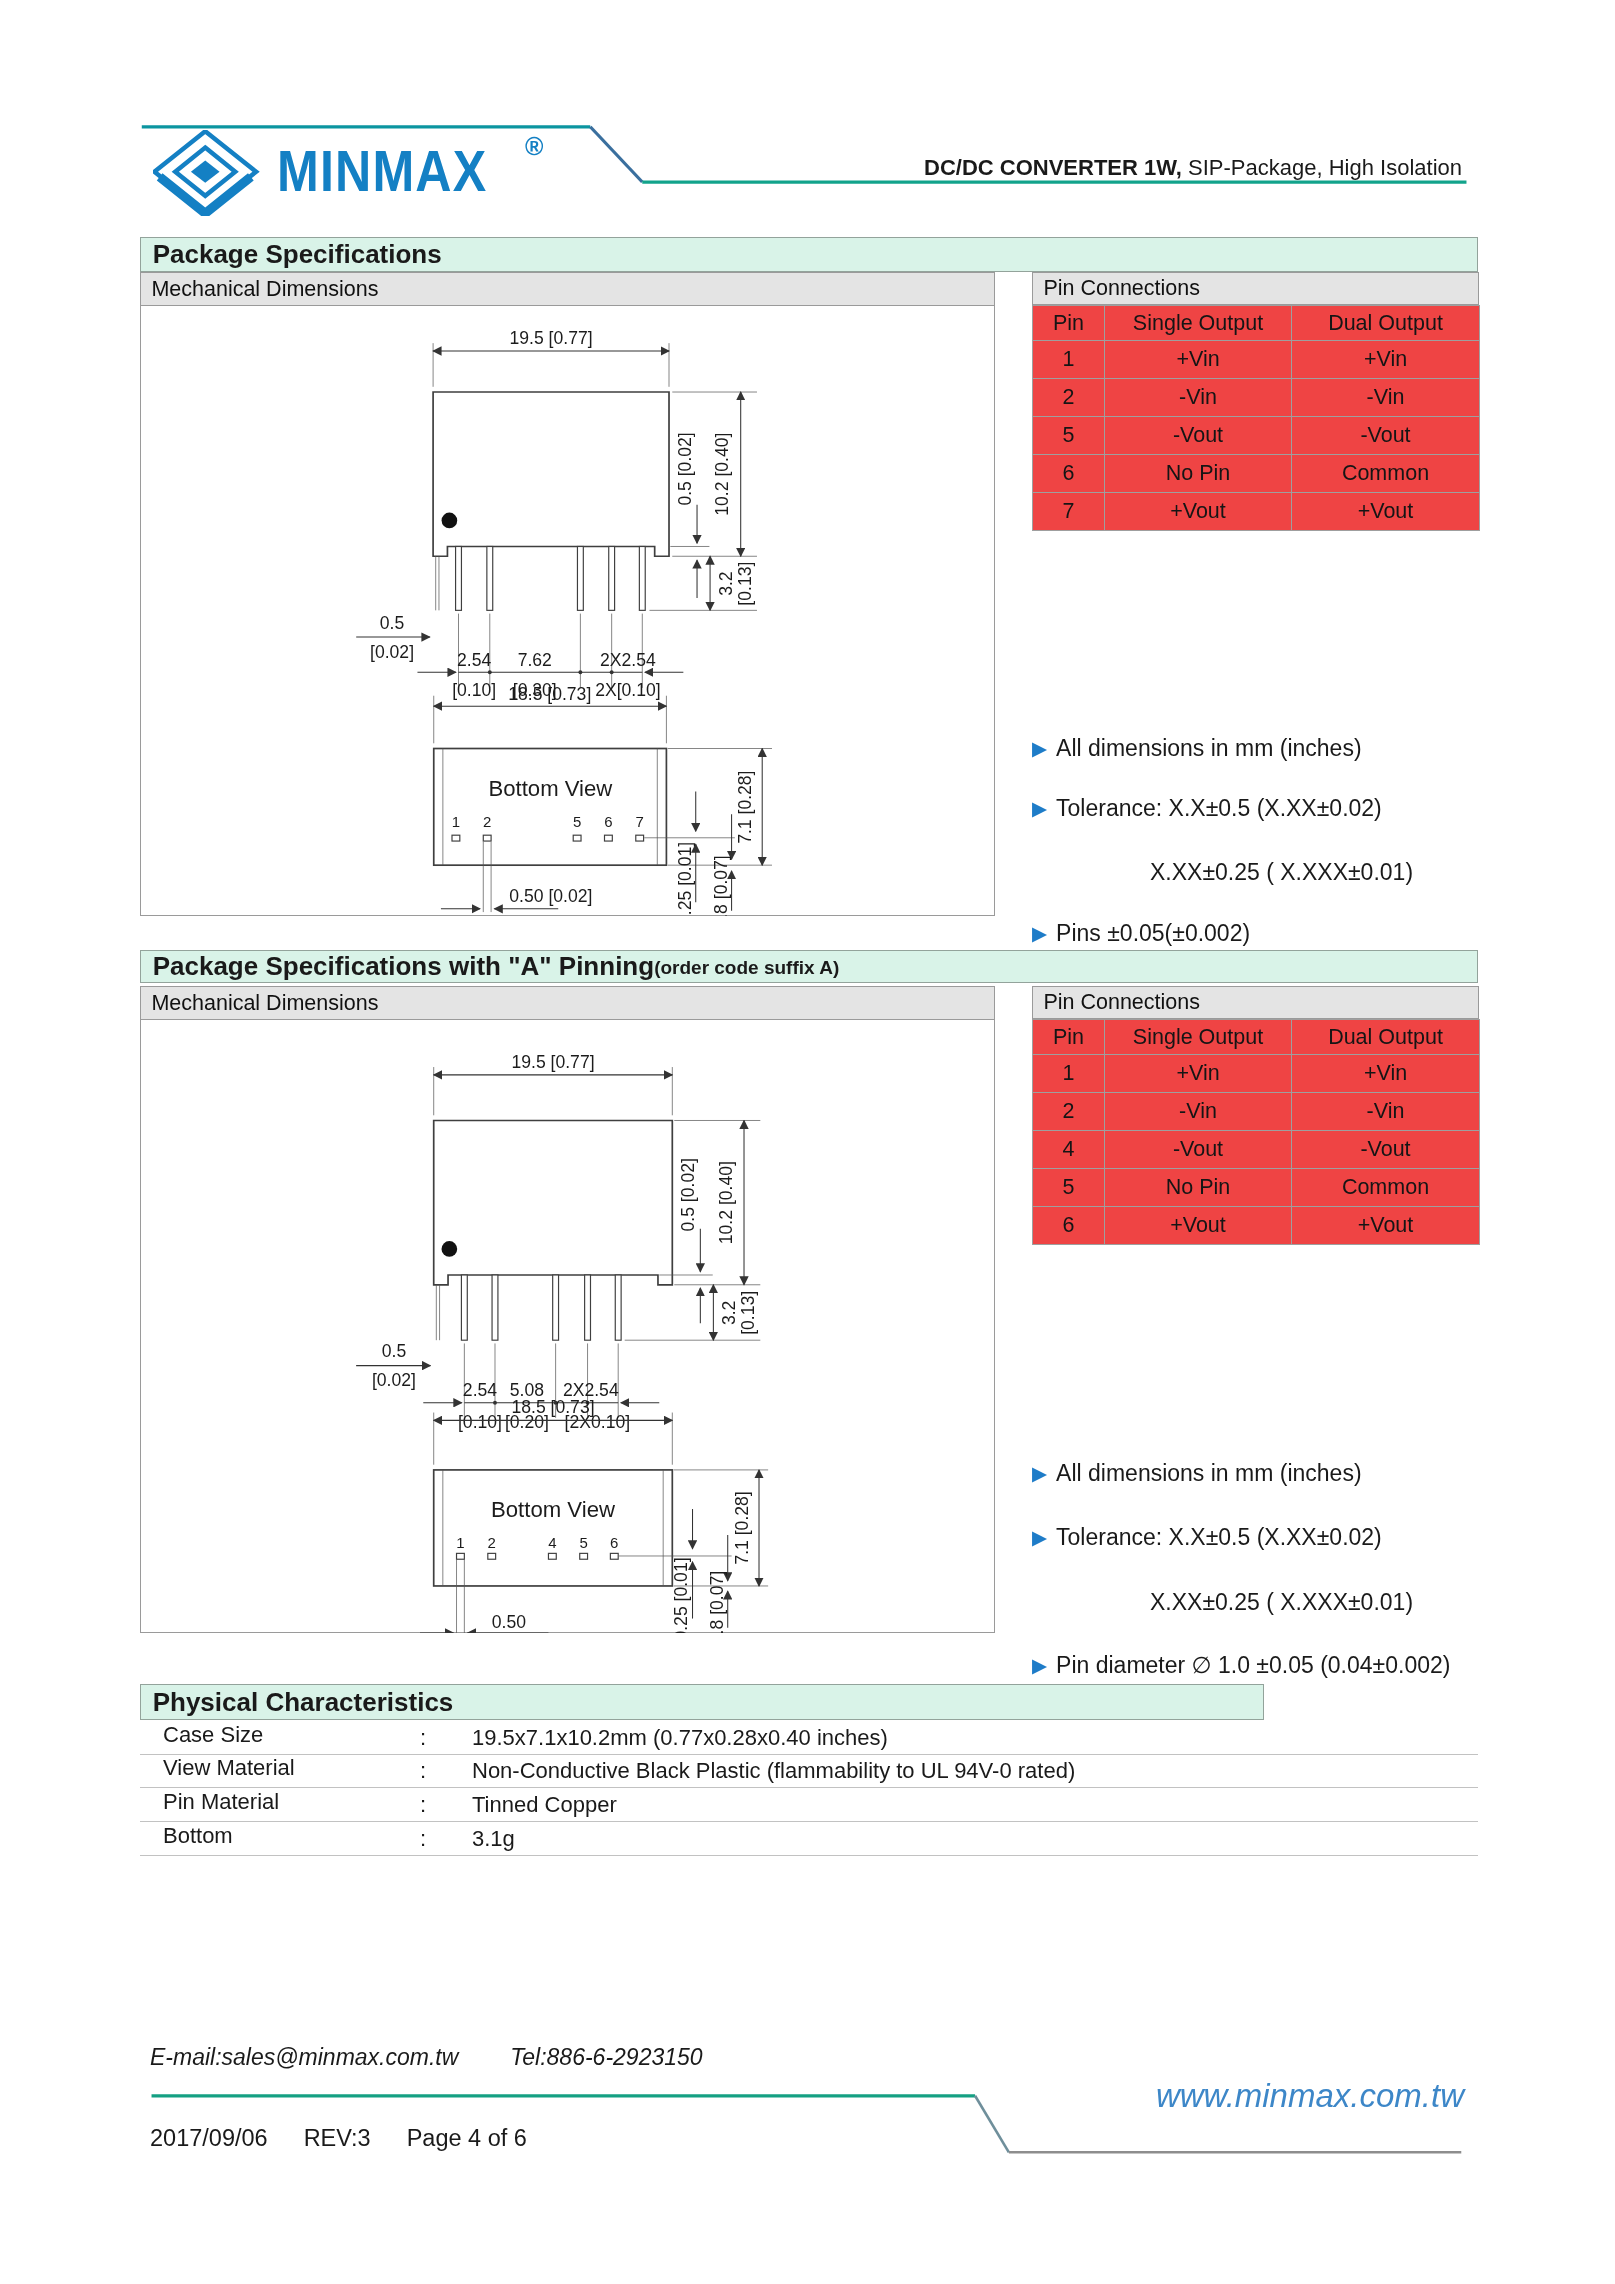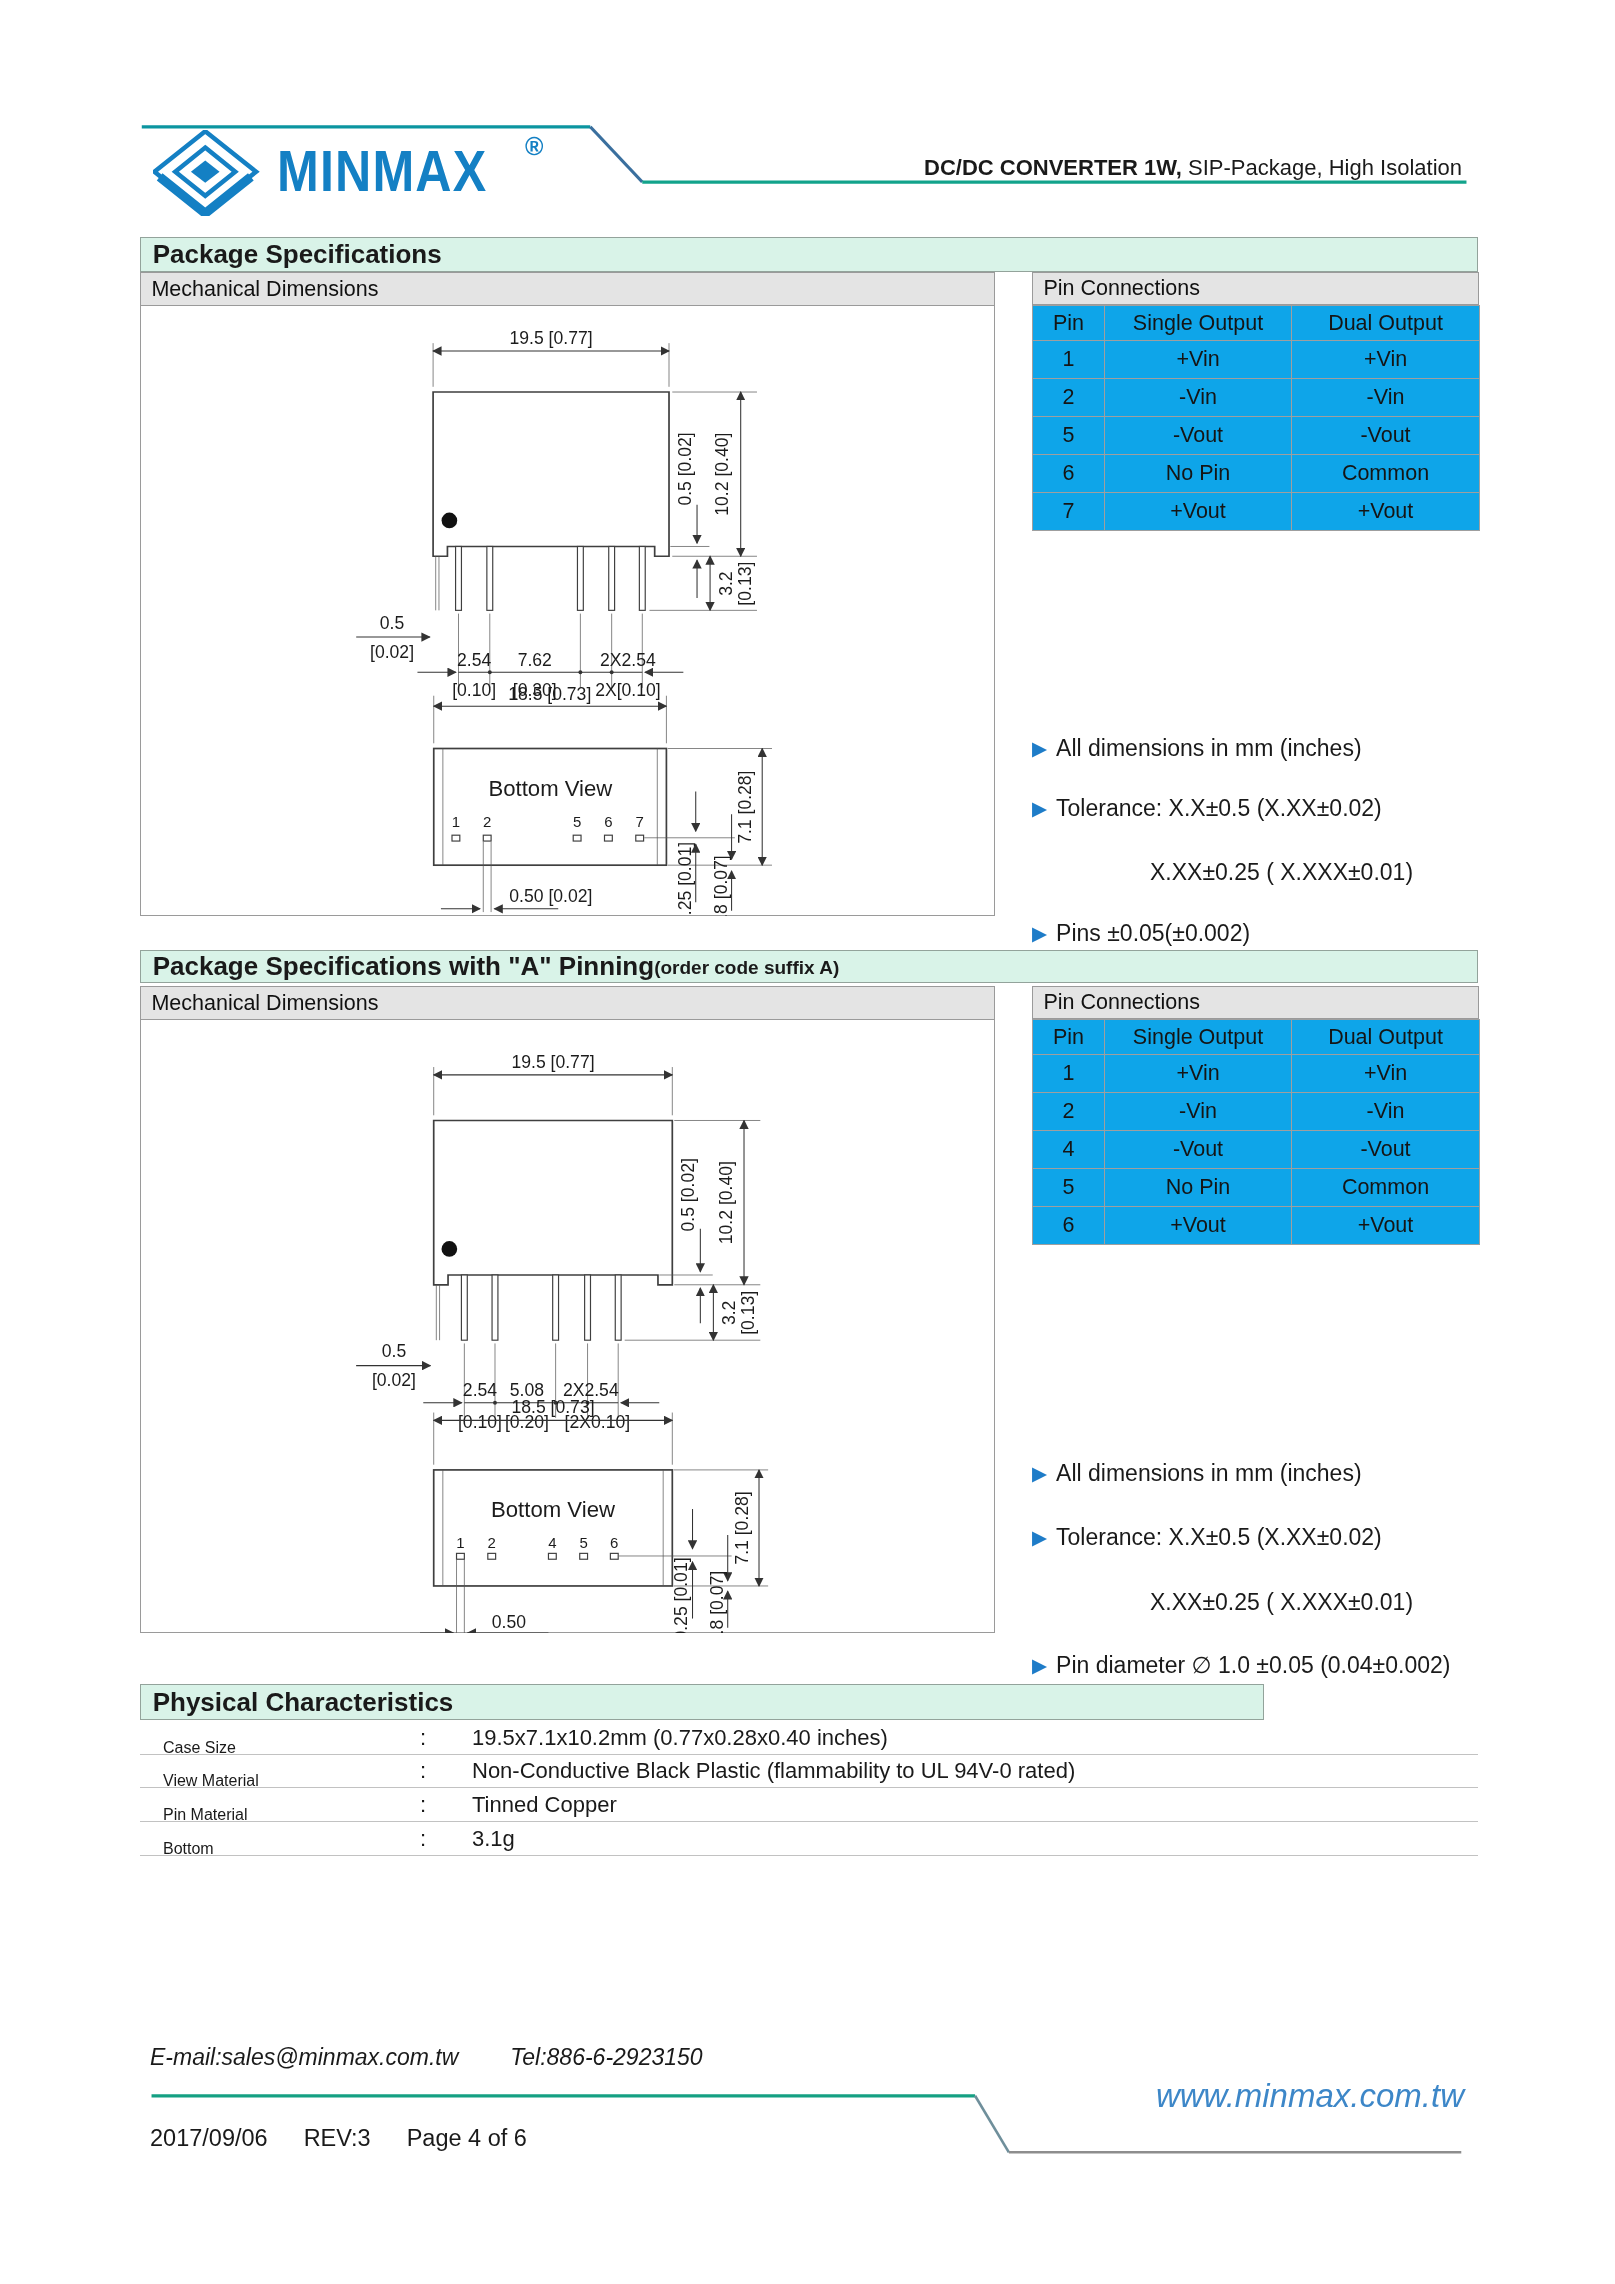--- a/index.html
+++ b/index.html
@@ -14,31 +14,31 @@
   #doc-subtitle{width:680px;text-align:right;font-size:22px;}
   #doc-subtitle .b{font-weight:bold;}
   
   .mintbar{background:#d9f3e8;border:0.7px solid #93a39b;box-sizing:border-box;
            display:flex;align-items:center;padding-left:11.7px;font-size:26px;font-weight:bold;}
   .mintbar .suffix{font-size:19px;font-weight:bold;margin-left:0;padding-top:3.9px;}
   .graybar{background:#e4e4e4;border-bottom:0.7px solid #9a9a9a;box-sizing:border-box;
            display:flex;align-items:center;padding-left:10.4px;font-size:21.5px;color:#111;}
   .mechbox{border:0.7px solid #9a9a9a;box-sizing:border-box;background:#fff;}
   
-  .pintable{border-collapse:collapse;table-layout:fixed;background:#0ea5e9;}
+  .pintable{border-collapse:collapse;table-layout:fixed;background:#ef4444;}
   .pintable td{border:0.7px solid #9f9f9f;text-align:center;font-size:21.5px;height:37px;
                padding:0;color:#151515;}
   .pintable tr.hdr td{height:34px;}
   .pintable{border:1.3px solid #9f9f9f;}
   
   .note{font-size:23px;white-space:nowrap;}
   .note .tri{color:#1e7cc8;font-size:19.6px;margin-right:9px;position:relative;top:-1.3px;}
   
   .prow{position:absolute;left:140px;width:1338px;height:34px;border-bottom:1.3px solid #c2c2c2;}
-  .prow .lbl{position:absolute;left:23px;top:19px;font-size:16px;}
+  .prow .lbl{position:absolute;left:23px;top:2px;font-size:22px;}
   .prow .col{position:absolute;left:280px;top:5.2px;font-size:22px;}
   .prow .val{position:absolute;left:332px;top:5.2px;font-size:22px;}
   
   #footer-email{font-size:23px;font-style:italic;}
   #footer-email span{margin-right:52px;}
   #site-url{width:486px;text-align:right;font-size:33px;font-style:italic;color:#3d87c8;}
   #footer-date{font-size:23.5px;}
   #footer-date span{margin-right:36px;}
   
   svg .body{stroke:#3f3f3f;stroke-width:2.6;fill:#fff;}

